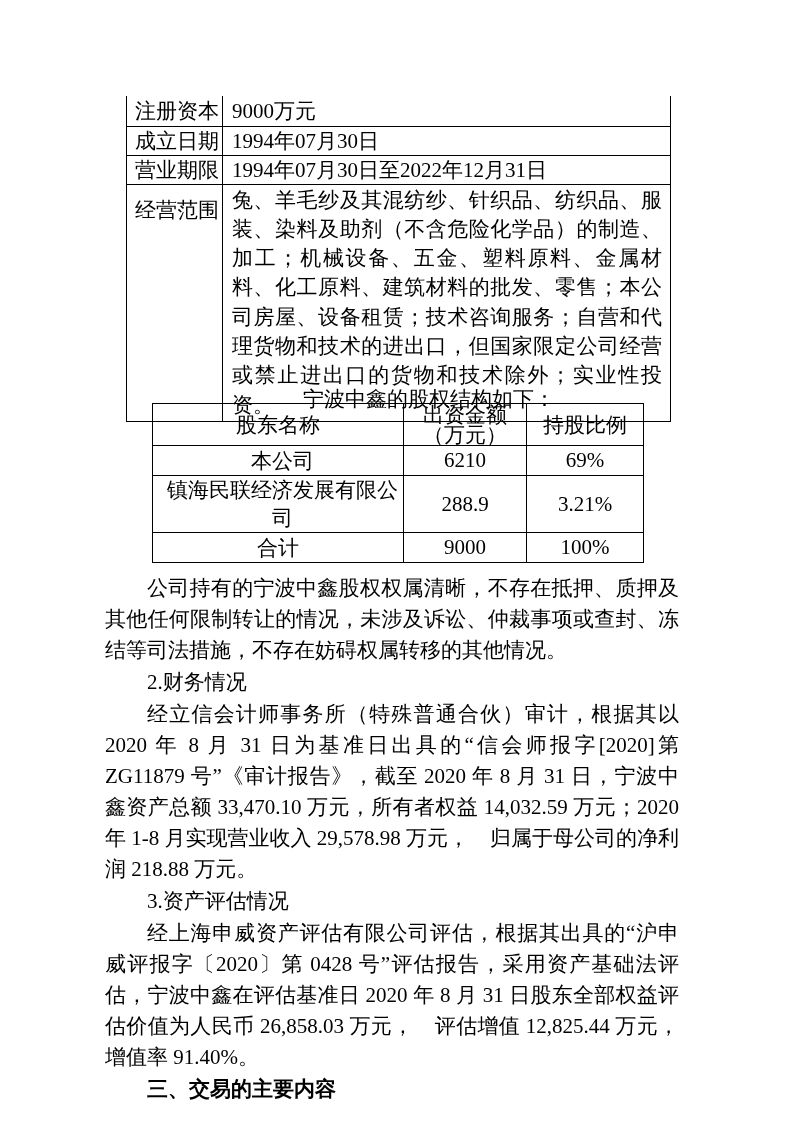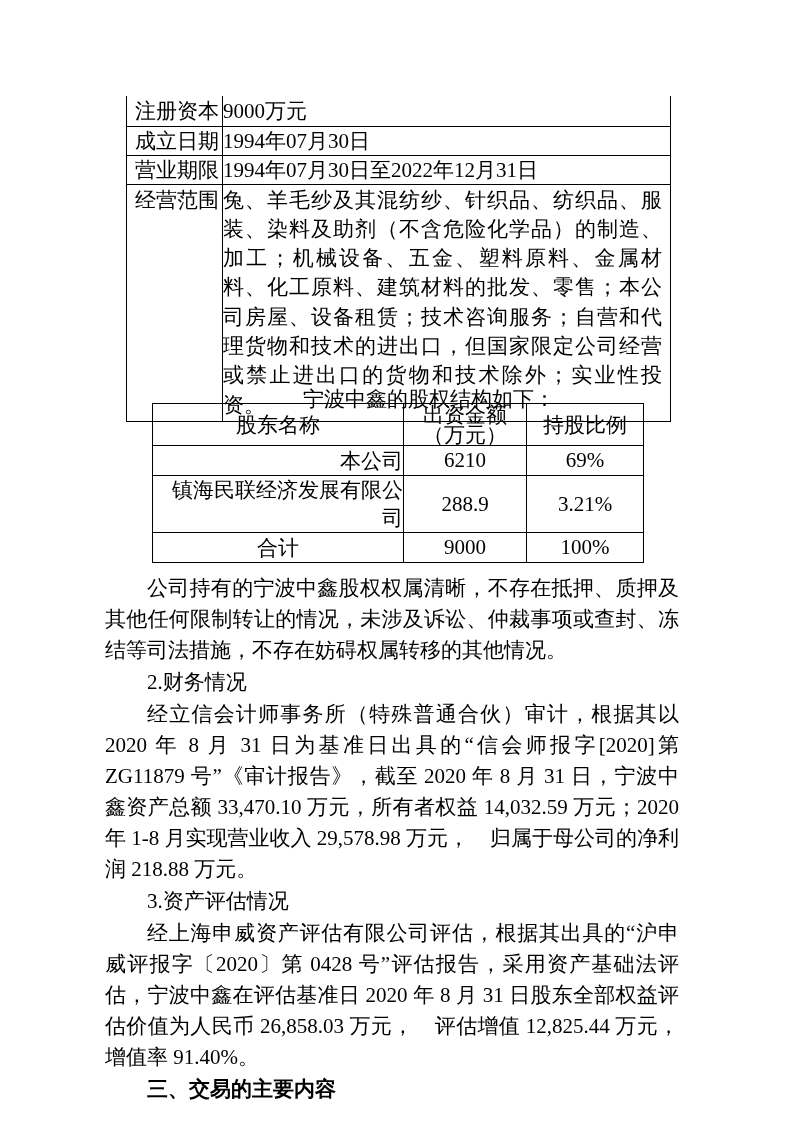--- a/index.html
+++ b/index.html
@@ -27,24 +27,24 @@
     border-collapse: collapse;
     table-layout: fixed;
   }
   .company-table td {
     border: 1px solid #000;
     vertical-align: middle;
     padding: 0;
   }
   .company-table tr.no-top td { border-top: 0; }
   .company-table td.lbl { padding-left: 8px; }
-  .company-table td.val { padding-right: 8px; margin-top: 42px; }
+  .company-table td.val { padding-left: 9px; padding-right: 8px; margin-top: 42px; }
   .company-table tr.r1 { height: 30px; }
   .company-table tr.r2, .company-table tr.r3 { height: 29px; }
-  .company-table tr.scope td.lbl { vertical-align: top; padding-top: 1px; }
+  .company-table tr.scope td.lbl { vertical-align: top; padding-top: 11px; }
   .company-table tr.scope td.val {
     text-align: justify;
     line-height: 29.3px;
     padding-top: 1px;
     padding-bottom: 1px;
   }
 
   
   .intro {
     position: absolute;
@@ -69,21 +69,21 @@
     border-radius: 8px;
   }
   .equity-table td {
     border: 1px solid #000;
     vertical-align: middle;
     padding: 0;
   }
   .equity-table tr.head { height: 42px; }
   .equity-table tr.head td { line-height: 20px; }
   .equity-table tr.data { height: 30px; }
-  .equity-table td.name { text-align: right; padding-left: 9px; }
+  .equity-table td.name { text-align: center; padding-left: 9px; }
   .equity-table tr.total td.name { text-align: center; padding-left: 0; }
 
   
   .body-text {
     position: absolute;
     left: 104px;
     top: 572px;
     width: 576px;
     line-height: 31px;
     text-align: justify;

